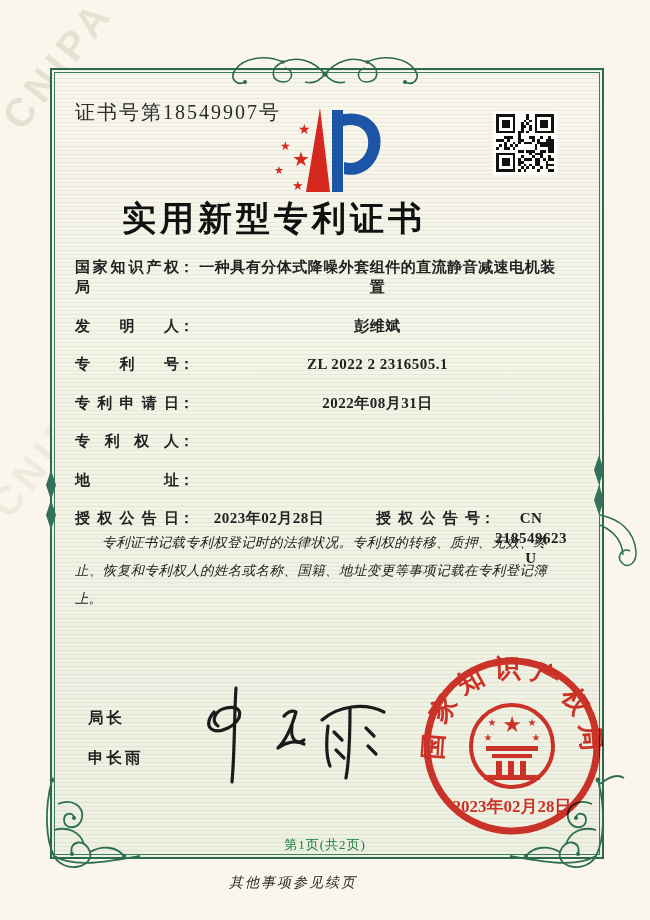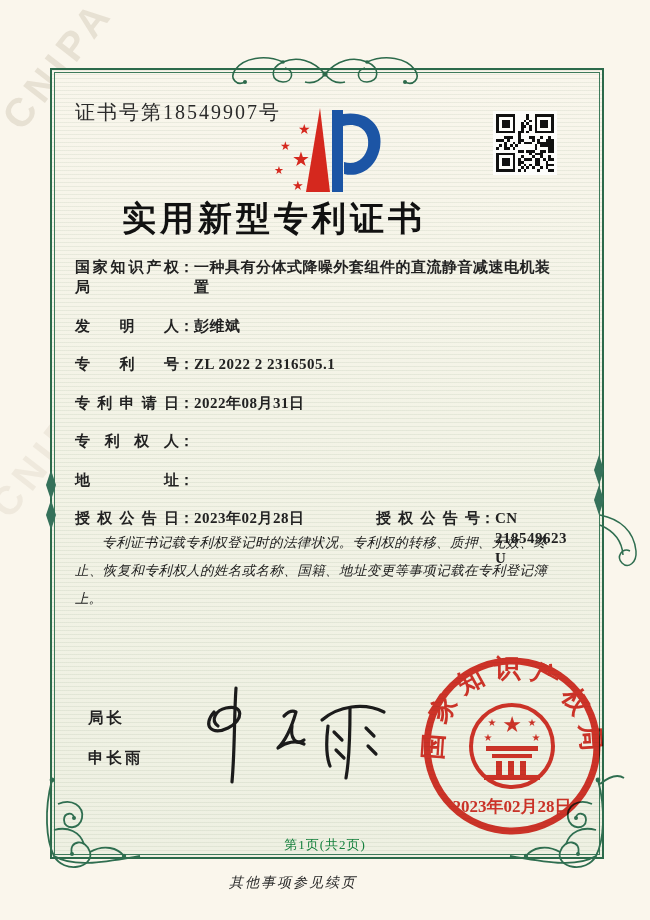--- a/index.html
+++ b/index.html
@@ -37,21 +37,21 @@
   .logo{position:absolute;left:258px;top:104px;z-index:4;}
   .qr{position:absolute;left:493px;top:111px;width:58px;height:58px;z-index:4;background:#fdfdfb;padding:3px;}
   .title{
     position:absolute;left:0;top:196px;width:548px;text-align:center;z-index:4;
     font-size:34px;font-weight:700;letter-spacing:4px;color:#111;
   }
   .fields{position:absolute;left:75px;top:257px;width:486px;z-index:4;font-size:15px;}
   .frow{display:flex;align-items:flex-start;line-height:20px;margin-bottom:18.5px;font-weight:600;color:#222;}
   .flabel{width:104px;text-align:justify;text-align-last:justify;flex:0 0 104px;}
   .fcolon{flex:0 0 14px;}
-  .fvalue{flex:1;letter-spacing:0.5px;}
+  .fvalue{flex:1;letter-spacing:0.5px;text-align:center;}
   .fvalue.short{flex:0 0 150px;}
   .gap{flex:0 0 32px;}
   .body-text{
     position:absolute;left:75px;top:529px;width:472px;z-index:4;
     font-size:13.5px;font-style:italic;line-height:28px;color:#1c1c1c;text-align:justify;
   }
   .body-text p{margin:0 0 7px 0;text-indent:2em;}
   .signer{position:absolute;left:88px;z-index:4;font-size:15.5px;letter-spacing:3px;font-weight:600;color:#222;}
   .signature-svg{position:absolute;left:192px;top:682px;z-index:4;}
   .seal{position:absolute;left:420px;top:654px;z-index:5;opacity:0.92;mix-blend-mode:multiply;}

